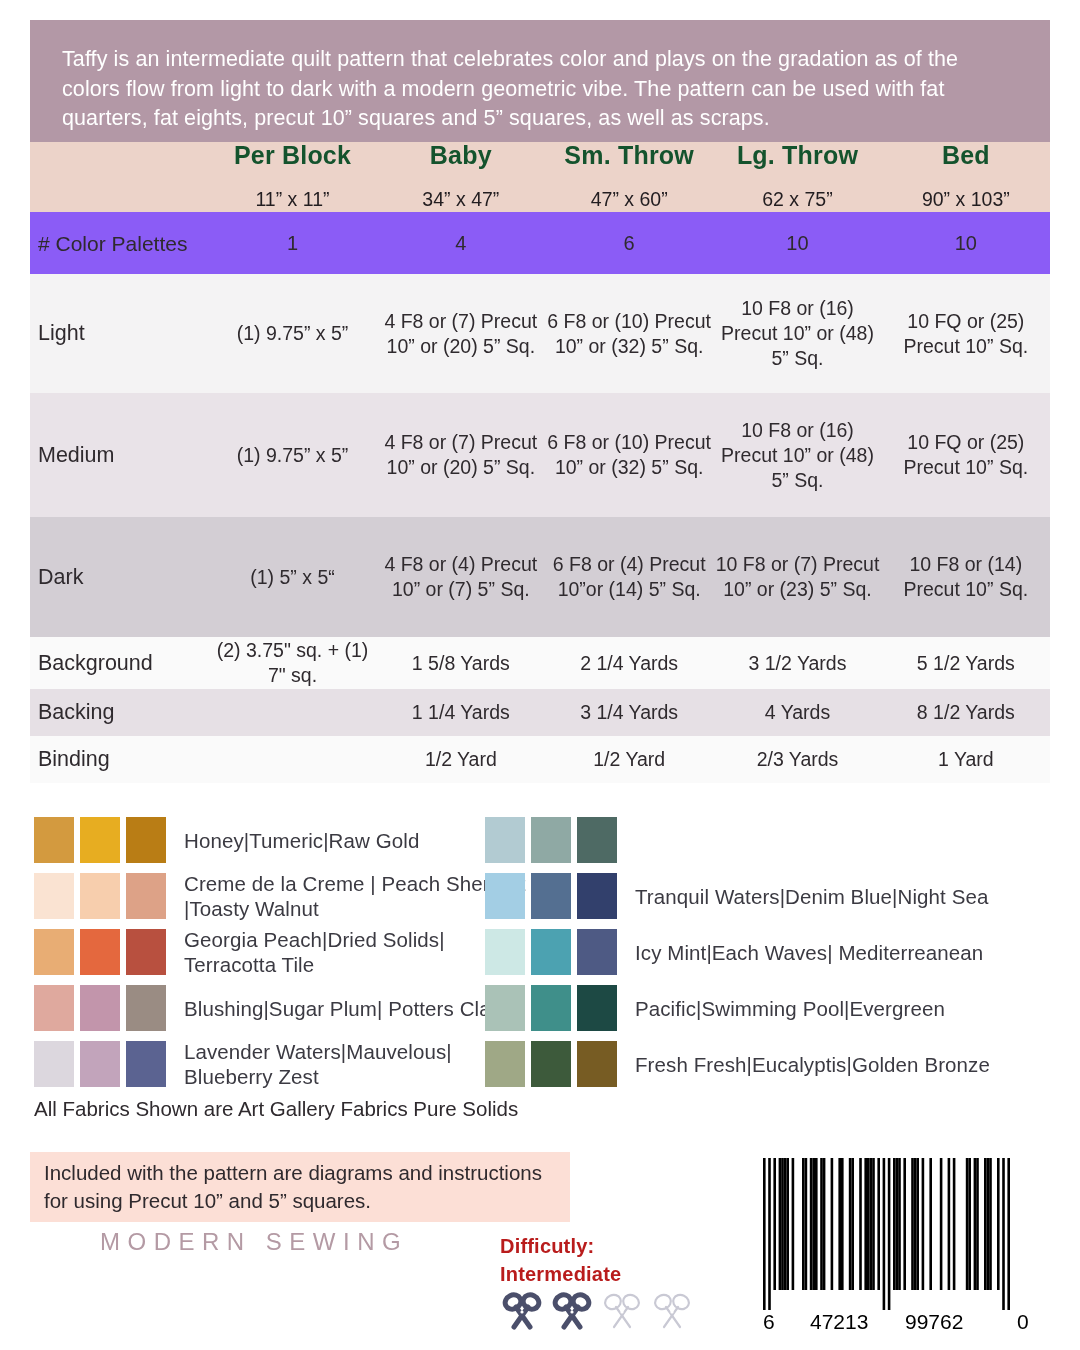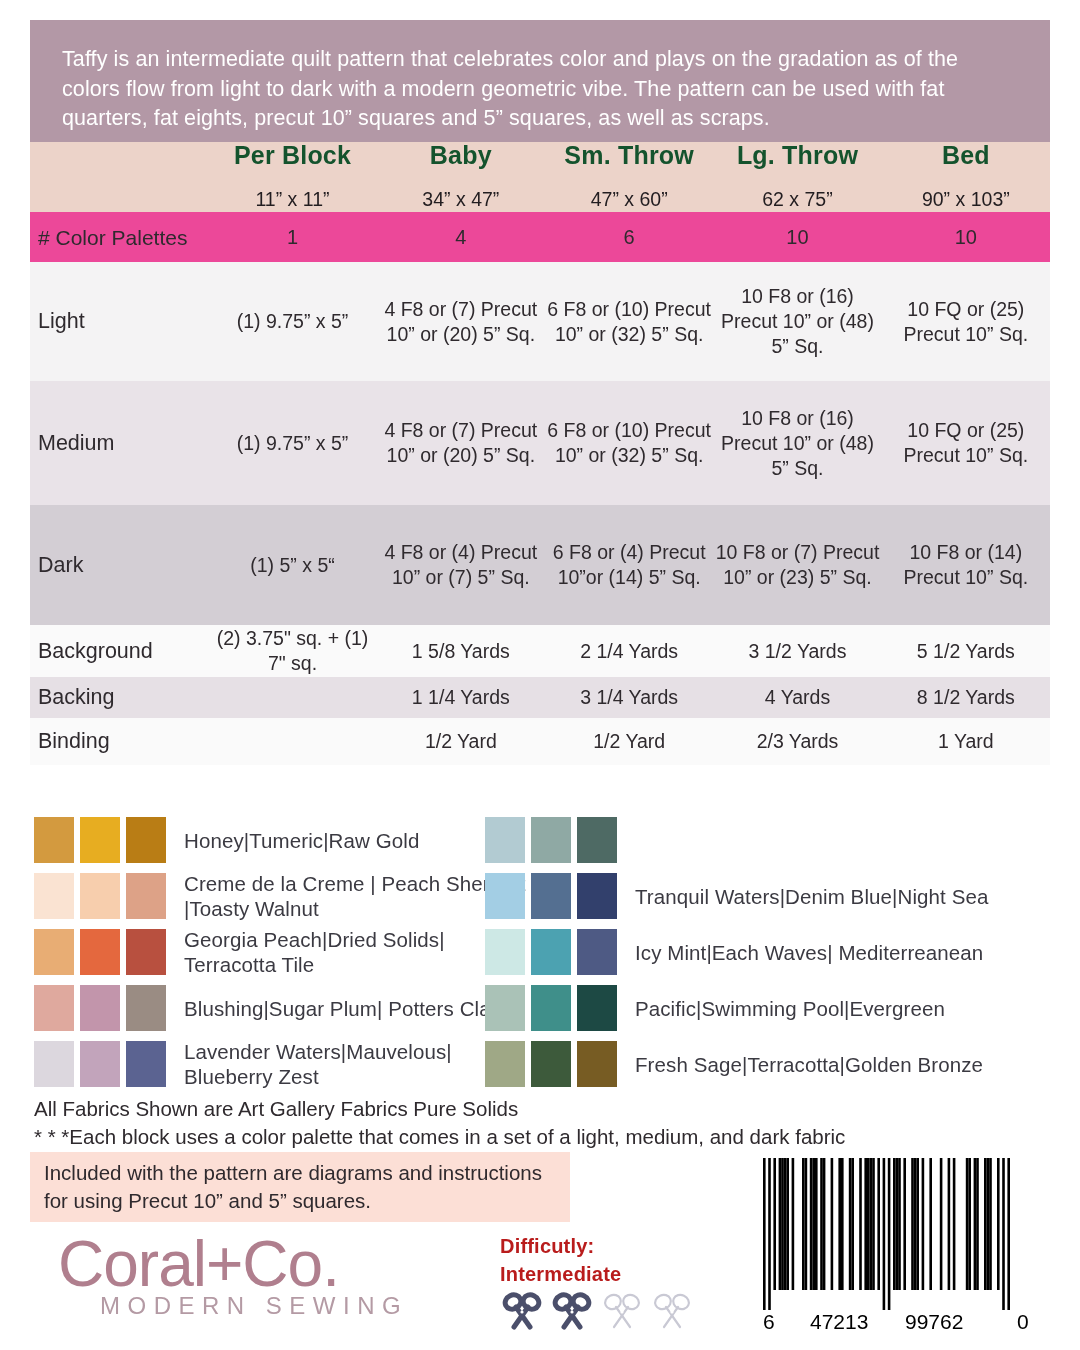--- a/index.html
+++ b/index.html
@@ -35,28 +35,28 @@
   .hdr td{background:#ecd3c9;height:68px;text-align:center;}
   .hdr .hname{
     display:block;font-weight:bold;font-size:25px;line-height:27px;color:#14532d;
     letter-spacing:.2px;
   }
   .hdr .hdim{
     display:block;font-size:19.5px;line-height:25px;color:#221d20;margin-top:18px;
   }
   .hdr td.col-label{background:#ecd3c9;}
 
-  .r-pal td{background:#ec4899;height:50px;text-align:center;font-size:20px;}
+  .r-pal td{background:#8b5cf6;height:62px;text-align:center;font-size:20px;}
   .r-pal td.col-label{text-align:left;padding-left:8px;font-size:21px;line-height:25px;}
 
   .r-light  td{background:#f4f3f4;height:119px;}
   .r-medium td{background:#e9e3e8;height:124px;}
   .r-dark   td{background:#d3ced4;height:120px;}
   .r-bg     td{background:#fafafa;height:52px;}
-  .r-backing td{background:#e6e0e5;height:41px;}
+  .r-backing td{background:#e6e0e5;height:47px;}
   .r-binding td{background:#fafafa;height:47px;}
 
   .r-light td, .r-medium td, .r-dark td,
   .r-bg td, .r-backing td, .r-binding td{
     text-align:center;font-size:19.5px;line-height:25px;
   }
   .r-light td.col-label,.r-medium td.col-label,.r-dark td.col-label,
   .r-bg td.col-label,.r-backing td.col-label,.r-binding td.col-label{
     text-align:left;padding-left:8px;font-size:21.5px;
   }
@@ -285,36 +285,34 @@
           <div class="sw" style="background: rgb(29, 73, 68);"></div>
         </div>
         <div class="pal-names">Pacific|Swimming Pool|Evergreen</div>
       </div>
       <div class="pal-row">
         <div class="swatches">
           <div class="sw" style="background: rgb(159, 168, 134);"></div>
           <div class="sw" style="background: rgb(61, 90, 59);"></div>
           <div class="sw" style="background: rgb(119, 92, 35);"></div>
         </div>
-        <div class="pal-names">Fresh Sage|Terracotta|Golden Bronze</div>
+        <div class="pal-names">Fresh Fresh|Eucalyptis|Golden Bronze</div>
       </div>
     </div>
 </div>
 
 <div class="footnotes">
   <div>All Fabrics Shown are Art Gallery Fabrics Pure Solids</div>
-  <div>* * *Each block uses a color palette that comes in a set of a light, medium, and dark fabric</div>
 </div>
 
 <div class="included">
   <span>Included with the pattern are diagrams and instructions for using Precut 10” and 5” squares.</span>
 </div>
 
 <div class="logo">
-  <div class="brand">Coral+Co.</div>
   <div class="tagline">MODERN SEWING</div>
 </div>
 
 <div class="difficulty">
   <div class="dlabel">Difficutly:</div>
   <div class="dlabel">Intermediate</div>
   <div class="scissors" id="scissors-row">
       <svg width="44" height="40" viewBox="0 0 44 40">
         <g stroke="#4b4f6b" stroke-width="5" fill="none" stroke-linecap="round">
           <ellipse cx="13" cy="10" rx="8" ry="7" transform="rotate(-25 13 10)"></ellipse>

